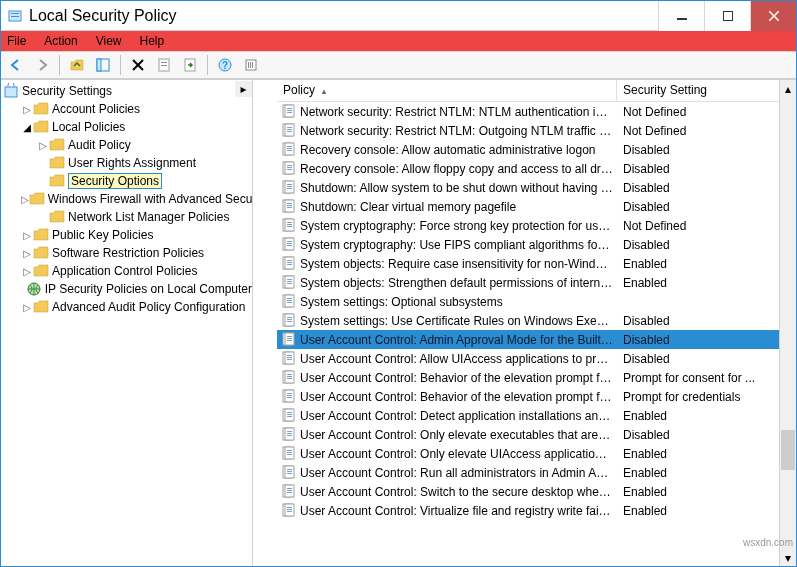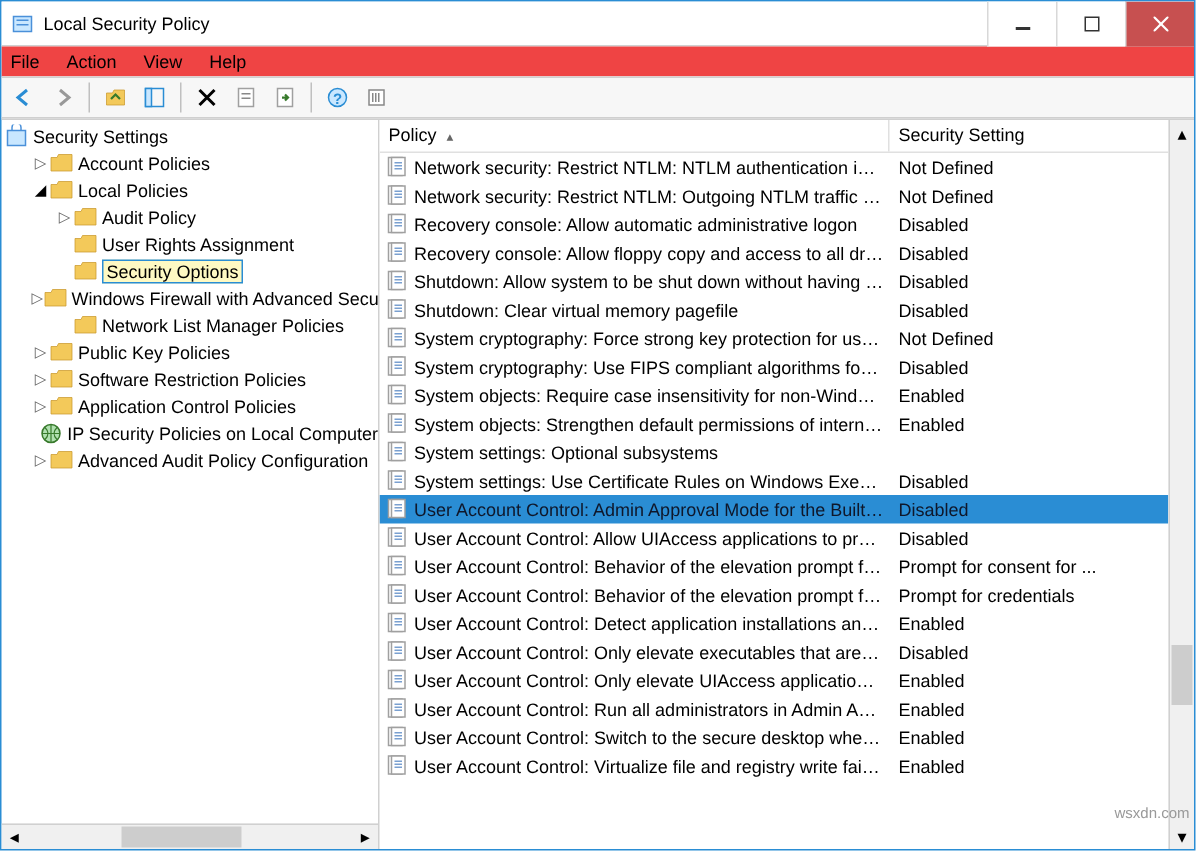--- a/index.html
+++ b/index.html
@@ -18,21 +18,21 @@
     display: flex;
     align-items: center;
     height: 30px;
     background: #fff;
     border-bottom: 1px solid #d0d0d0;
   }
   .titlebar .app-icon {
     width: 16px; height: 16px;
     margin: 0 6px;
   }
-  .titlebar .title { flex: 1; font-size: 12px; }
+  .titlebar .title { flex: 1; font-size: 16px; }
   .win-btn {
     width: 46px; height: 30px;
     display: flex; align-items: center; justify-content: center;
     border-left: 1px solid #d8d8d8;
     background: #fff;
   }
   .win-btn svg { display: block; }
   .win-close { background: #c75050; }
   .menubar {
     display: flex;
@@ -61,21 +61,21 @@
   .tb-sep { width: 1px; height: 20px; background: #c0c0c0; margin: 0 2px;}
   .body {
     display: flex;
     height: calc(100% - 78px);
     border-top: 1px solid #d0d0d0;
   }
   .tree-panel {
     width: 252px;
     border-right: 1px solid #d0d0d0;
     overflow: hidden;
-    display: flex; flex-direction: column;
+    display: flex; flex-direction: row;
   }
   .tree-scroll { flex:1; overflow: hidden; padding-top: 2px;}
   .hscroll {
     height: 17px; background: #f0f0f0;
     border-top: 1px solid #d0d0d0;
     position: relative;
   }
   .hscroll .arrow {
     position: absolute; top:0; width: 17px; height: 16px;
     display:flex;align-items:center;justify-content:center;
@@ -100,20 +100,21 @@
   .tree-label { }
   .tree-item.selected .tree-label {
     background: #fef9c3;
     border: 1px solid #2a8dd4;
     padding: 0 2px;
   }
   .list-panel {
     flex: 1;
     display: flex;
     overflow: hidden;
+    margin-left: 24px;
   }
   .list-inner { flex:1; overflow: hidden; position:relative;}
   .list-header {
     display: flex;
     height: 22px;
     background: #fff;
     border-bottom: 1px solid #e0e0e0;
   }
   .col-policy {
     width: 340px;

